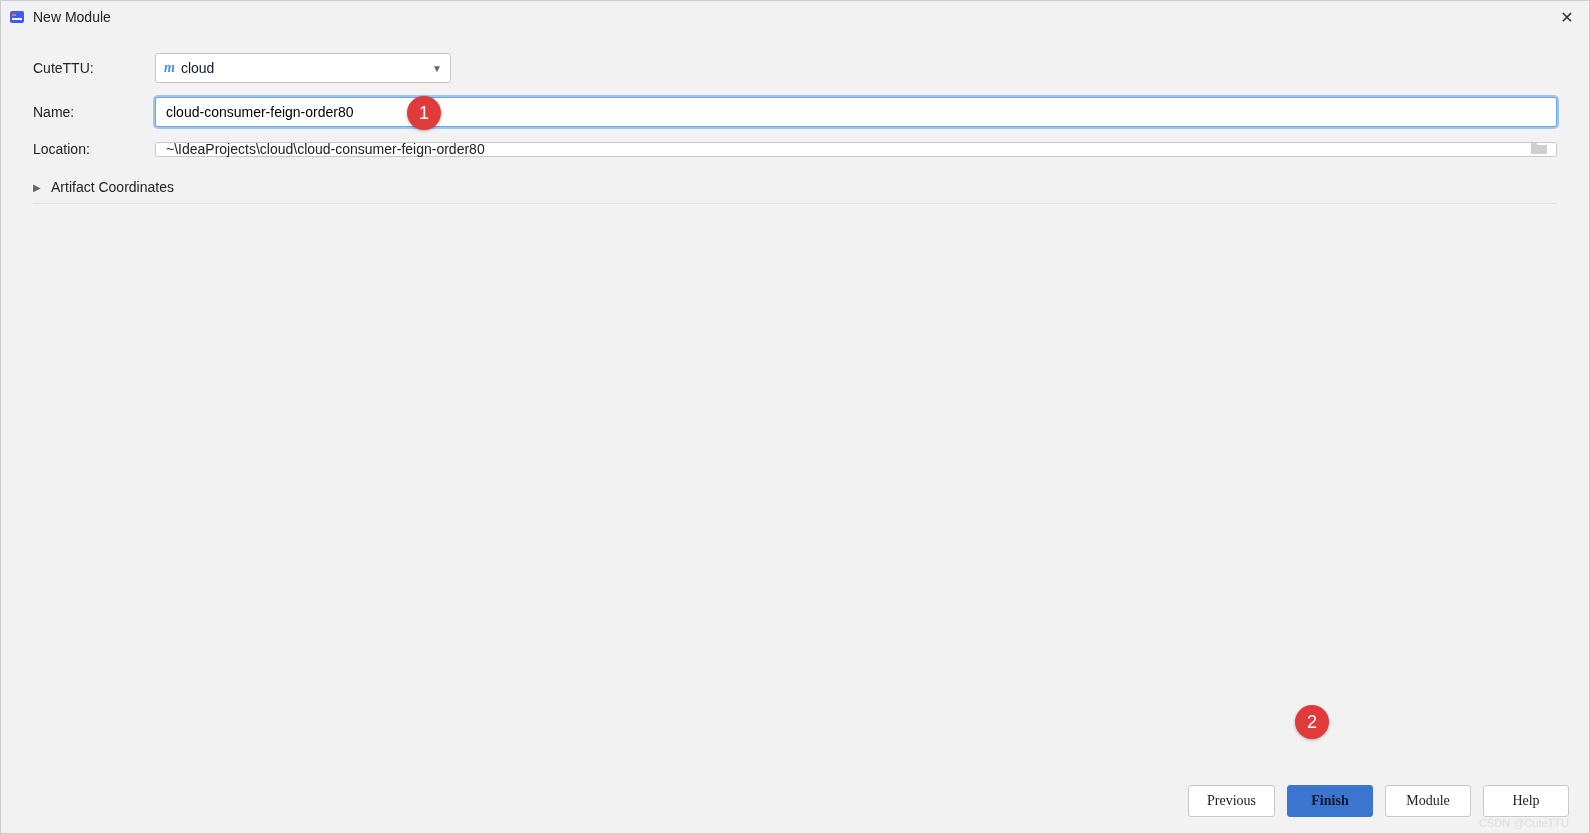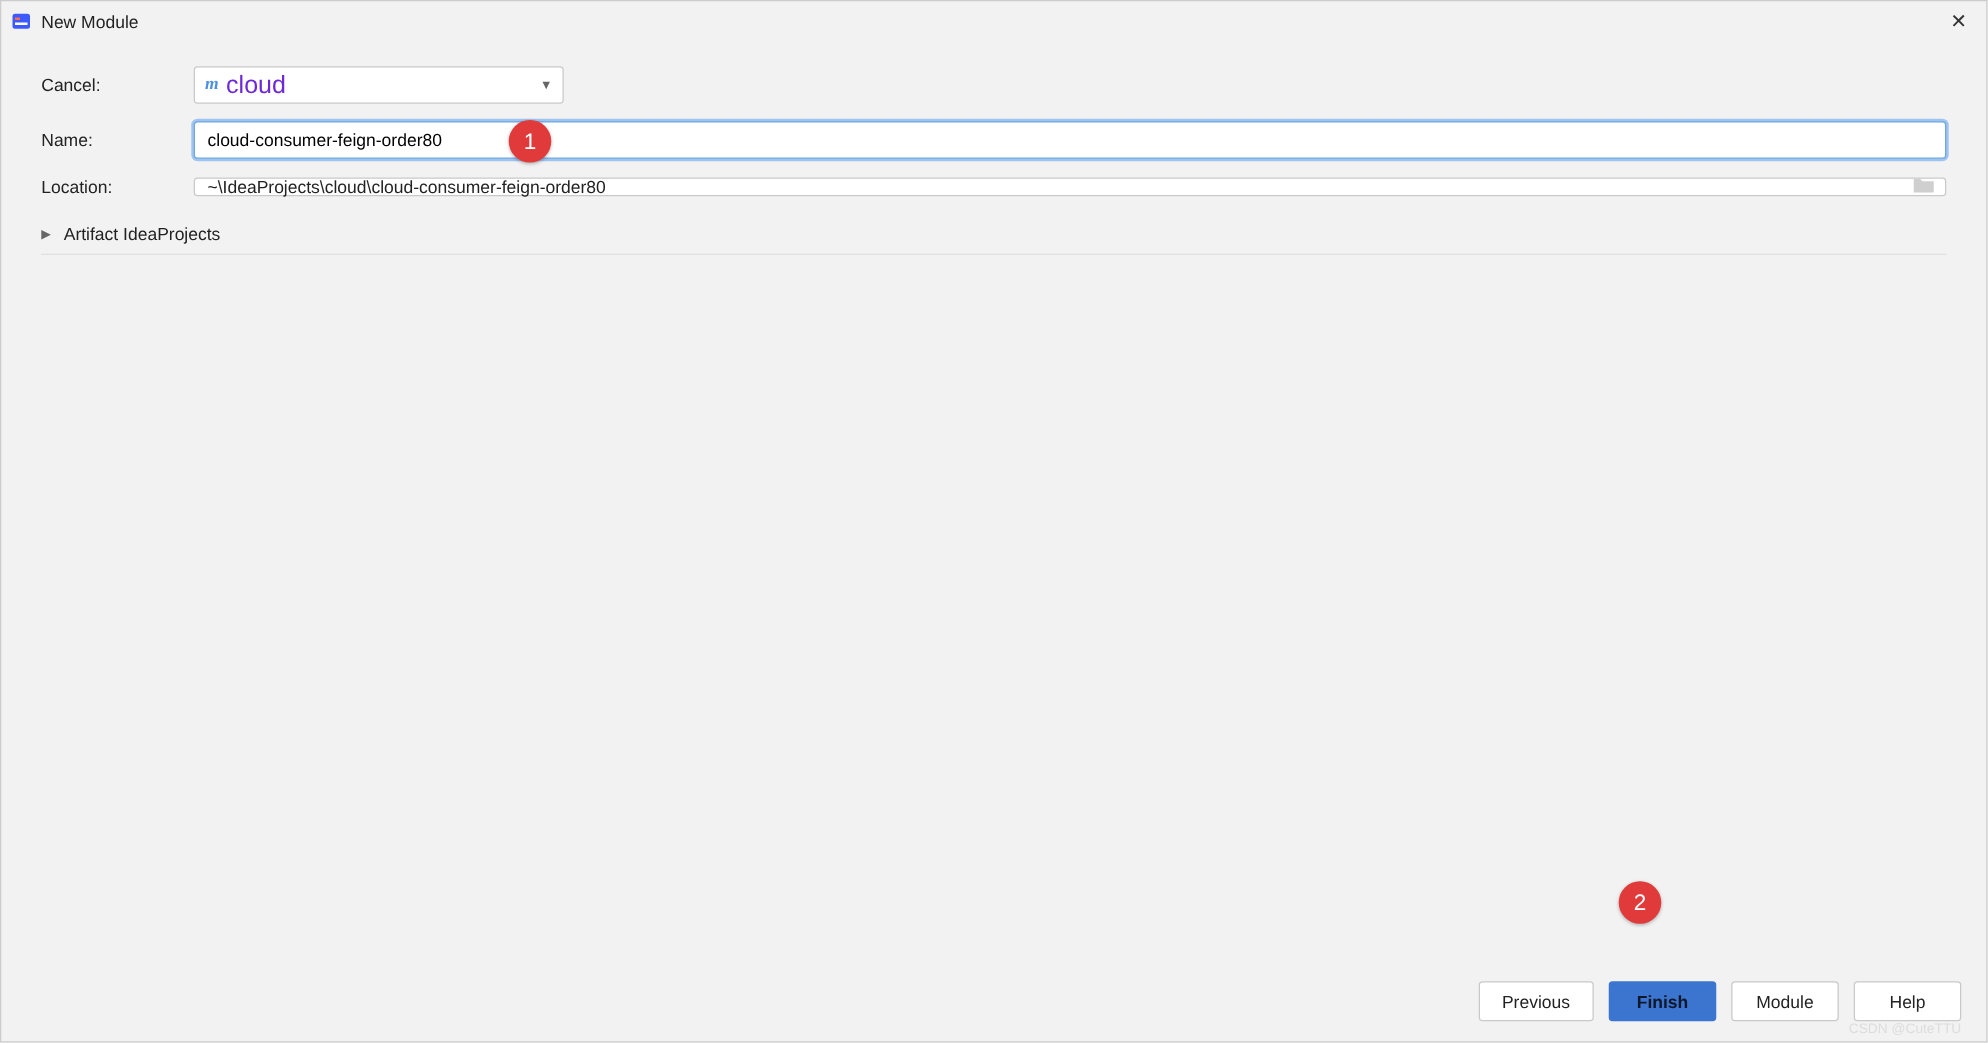--- a/index.html
+++ b/index.html
@@ -79,22 +79,22 @@
       gap: 6px;
     }
     .m-icon {
       color: #4a90e2;
       font-weight: bold;
       font-style: italic;
       font-size: 14px;
       font-family: serif;
     }
     .parent-value {
-      font-size: 20px;
-      color: #6d28d9;
+      font-size: 14px;
+      color: #0f172a;
     }
     .dropdown-arrow {
       color: #666;
       font-size: 10px;
     }
     .name-input-wrapper {
       flex: 1;
       position: relative;
     }
     .name-input {
@@ -182,21 +182,21 @@
     .btn {
       min-width: 86px;
       height: 32px;
       border: 1px solid #c9c9c9;
       background: #fff;
       border-radius: 3px;
       font-size: 14px;
       color: #222;
       cursor: pointer;
       padding: 0 18px;
-      font-family: Liberation Sans, sans-serif;
+      font-family: Liberation Serif, serif;
     }
     .btn-primary {
       background: #3b75d0;
       border-color: #3b75d0;
       color: #0f172a;
       font-weight: 600;
     }
     .watermark {
       position: absolute;
       bottom: 4px;
@@ -219,21 +219,21 @@
       </svg>
     </span>
     <span class="title-text">New Module</span>
   </div>
   <span class="close-x">✕</span>
 </div>
 
 <div class="content">
 
   <div class="form-row">
-    <div class="form-label">Cancel:</div>
+    <div class="form-label">CuteTTU:</div>
     <div class="parent-select">
       <div class="parent-select-left">
         <span class="m-icon">m</span>
         <span class="parent-value">cloud</span>
       </div>
       <span class="dropdown-arrow">▼</span>
     </div>
   </div>
 
   <div class="form-row">
@@ -250,21 +250,21 @@
       <span class="folder-icon">
         <svg width="18" height="14" viewBox="0 0 18 14">
           <path d="M1 2 h5 l2 2 h9 v9 h-16 z" fill="#cfcfcf"></path>
         </svg>
       </span>
     </div>
   </div>
 
   <div class="artifact-row">
     <span class="expand-arrow">▶</span>
-    <span class="artifact-label">Artifact IdeaProjects</span>
+    <span class="artifact-label">Artifact Coordinates</span>
   </div>
 
 </div>
 
 <div class="callout callout-1">1</div>
 <div class="callout callout-2">2</div>
 
 <div class="button-bar">
   <button class="btn">Previous</button>
   <button class="btn btn-primary">Finish</button>

